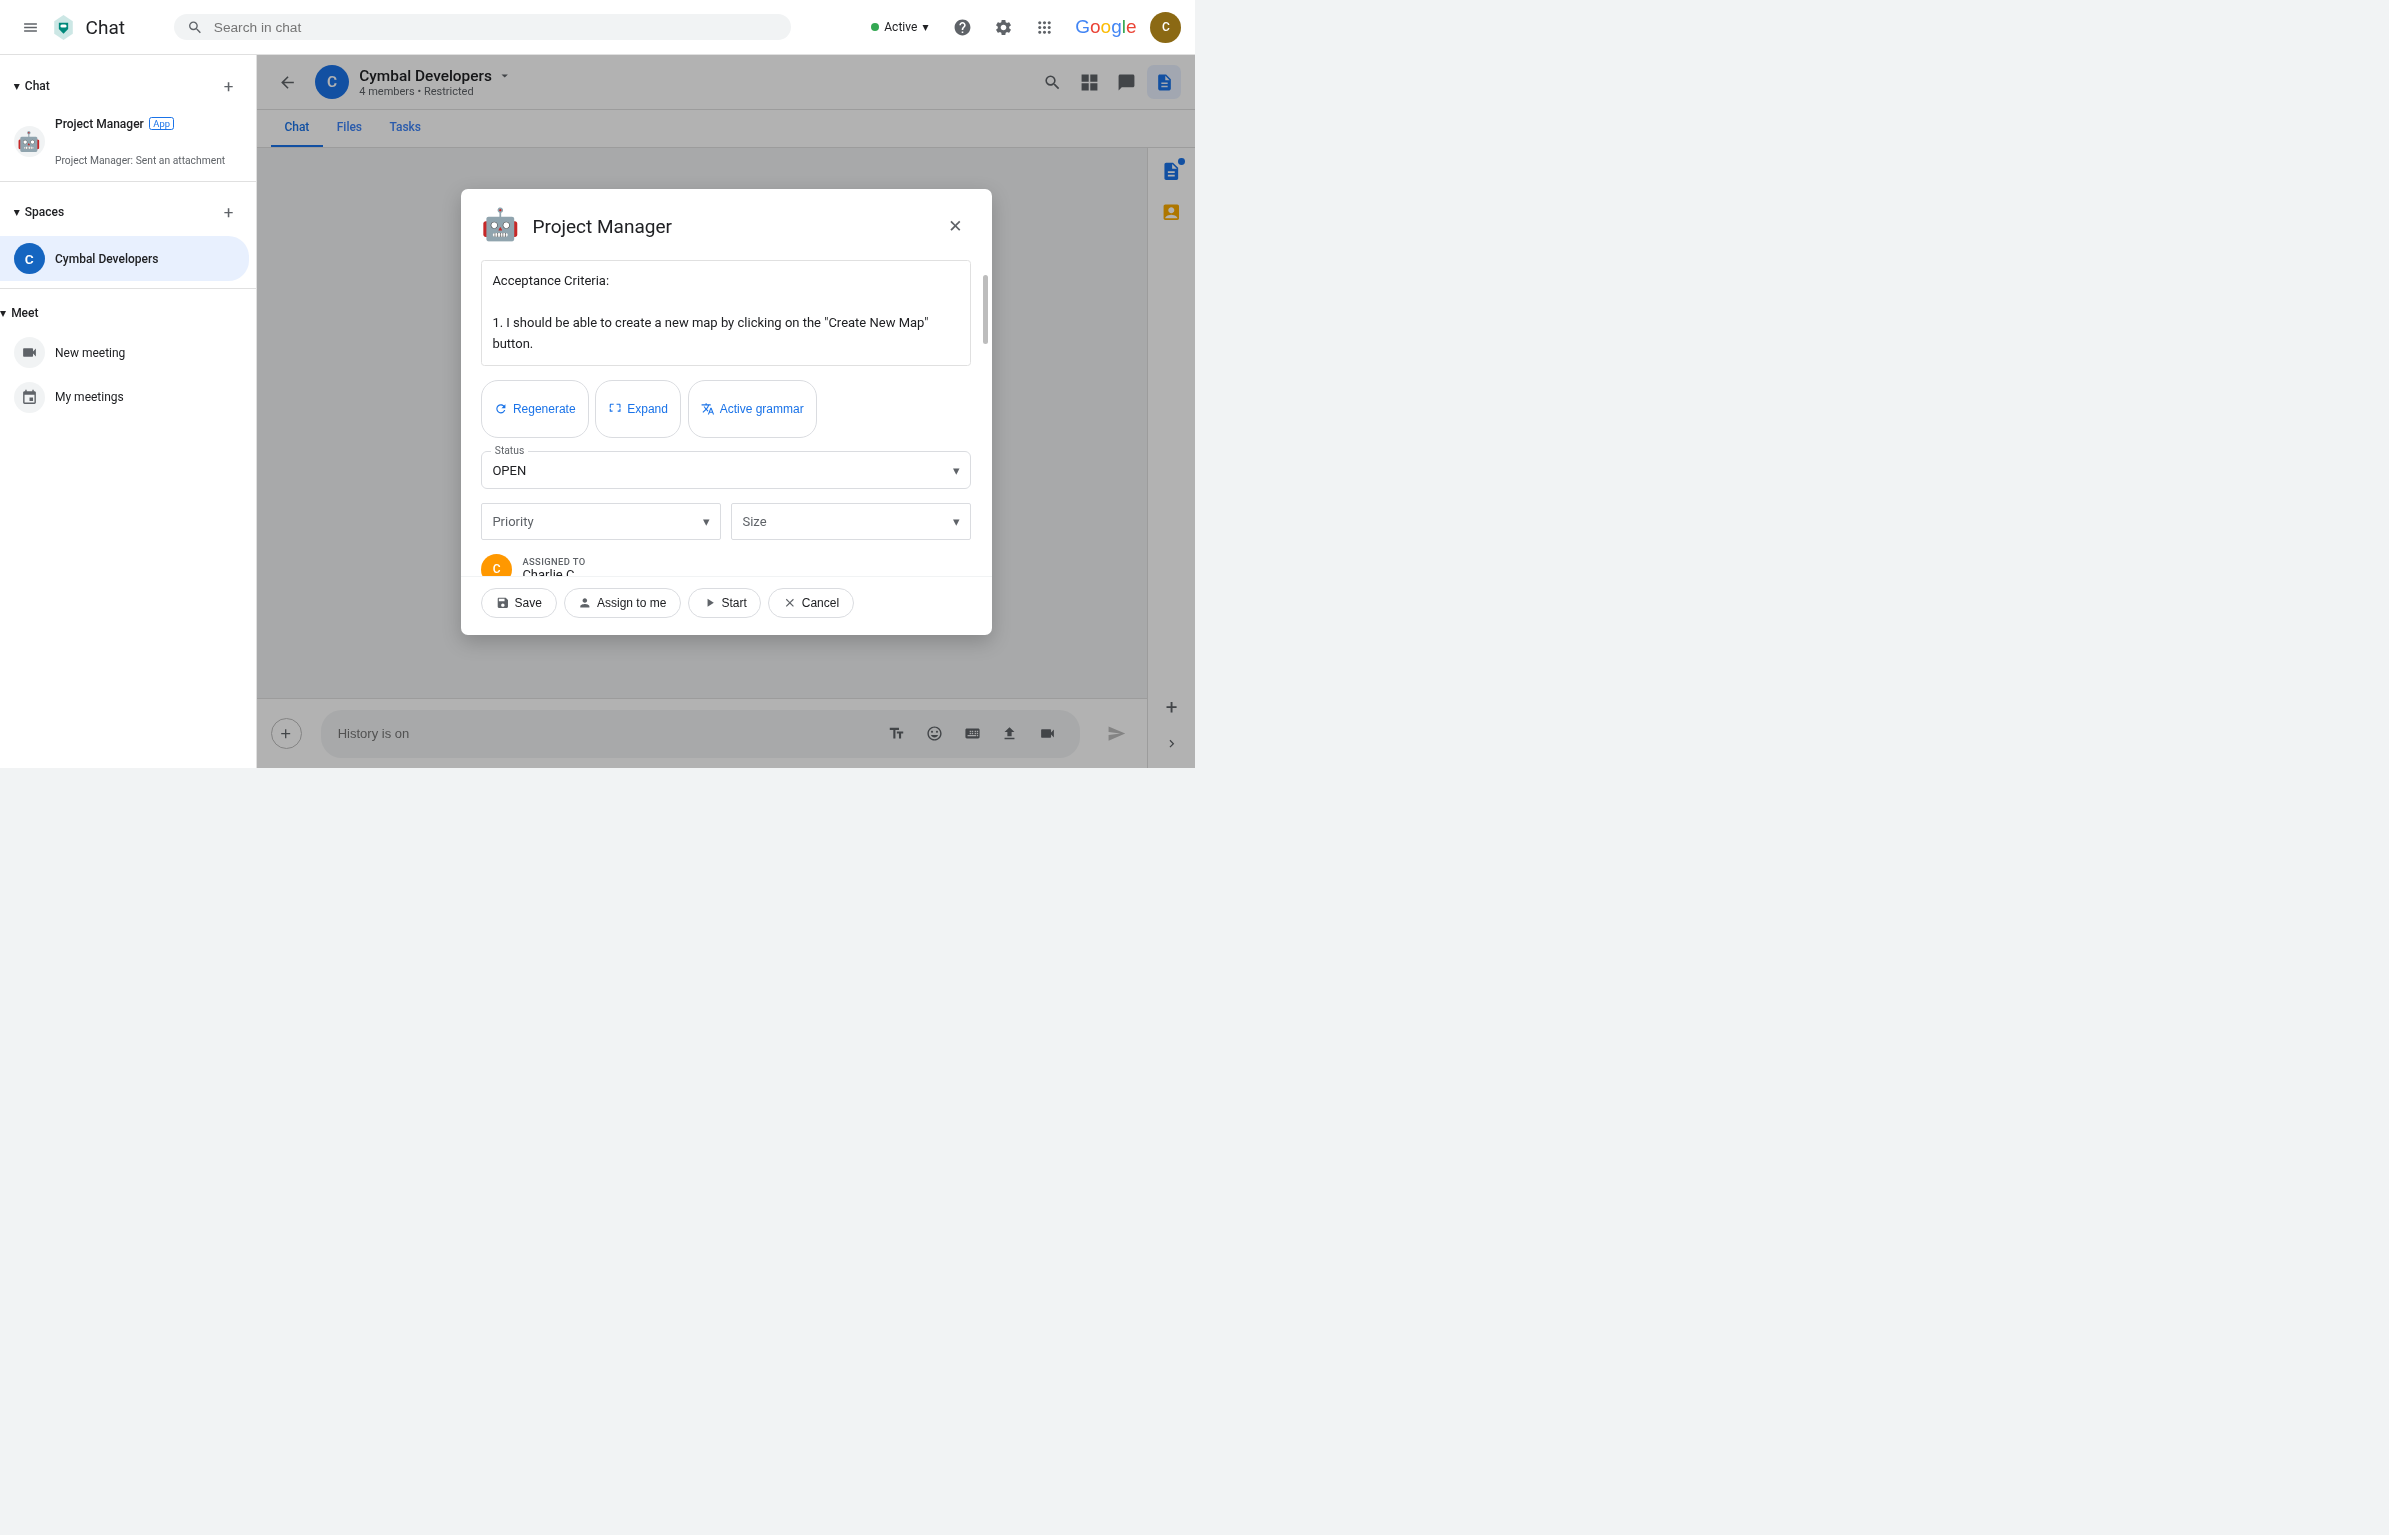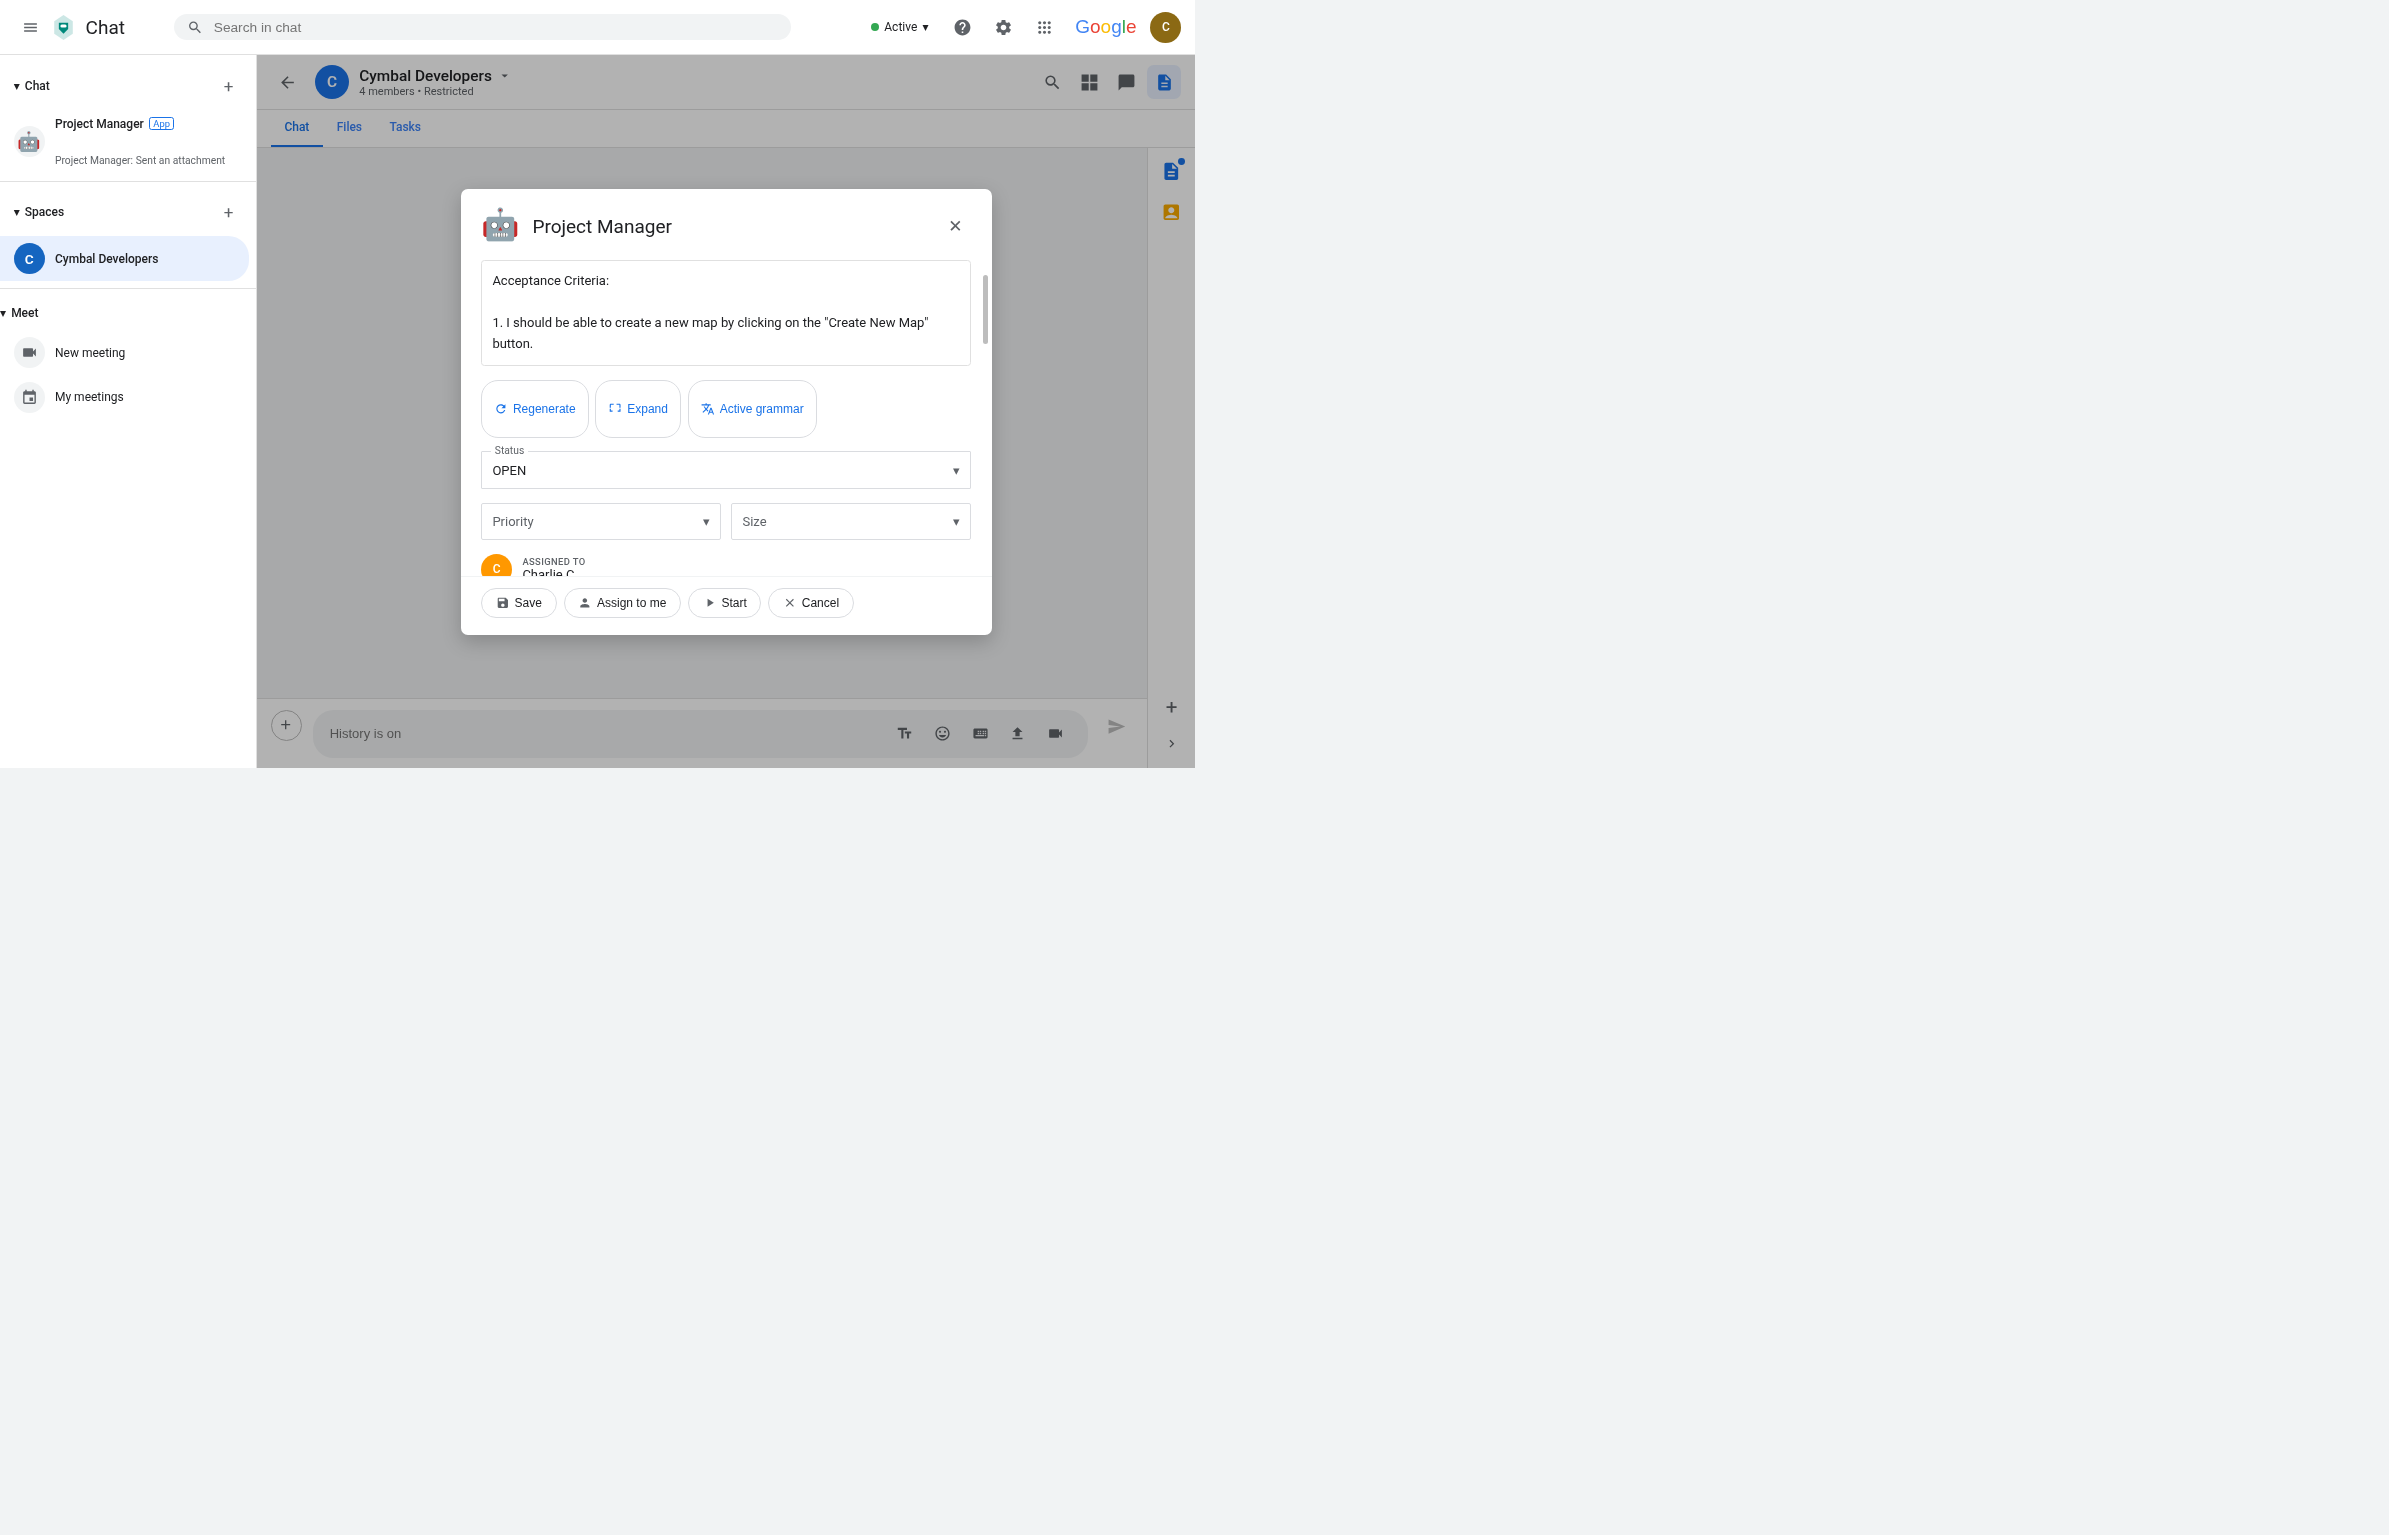--- a/index.html
+++ b/index.html
@@ -56,21 +56,21 @@
 
     
     .tabs { display: flex; background: #fff; padding: 0 13.7px; border-bottom: 0.9px solid #e0e0e0; }
     .tab { padding: 10.3px 13.7px; font-size: 12px; color: #3b82f6; cursor: pointer; border-bottom: 2.6px solid transparent; font-weight: 500; }
     .tab.active { color: #1a73e8; border-bottom-color: #1a73e8; }
 
     
     .chat-messages { flex: 1; padding: 13.7px; overflow-y: auto; }
 
     
-    .message-input-area { background: #fff; padding: 10.3px 13.7px; border-top: 0.9px solid #e0e0e0; display: flex; align-items: flex-start; gap: 11px; }
+    .message-input-area { background: #fff; padding: 10.3px 13.7px; border-top: 0.9px solid #e0e0e0; display: flex; align-items: center; gap: 19px; }
     .message-input-box { flex: 1; background: #f1f3f4; border-radius: 20.6px; padding: 8.6px 17px; display: flex; align-items: center; gap: 6.9px; }
     .message-input-box input { border: none; background: transparent; font-size: 13px; outline: none; flex: 1; color: #202124; }
     .input-icon-btn { width: 31px; height: 31px; border-radius: 50%; display: flex; align-items: center; justify-content: center; cursor: pointer; color: #5f6368; }
     .send-btn { width: 34px; height: 34px; border-radius: 50%; display: flex; align-items: center; justify-content: center; cursor: pointer; color: #bdbdbd; }
 
     
     .right-sidebar { width: 48px; background: #fff; border-left: 0.9px solid #e0e0e0; display: flex; flex-direction: column; align-items: center; padding: 6.9px 0; gap: 3.4px; }
     .right-sidebar-icon { width: 34px; height: 34px; border-radius: 6.9px; display: flex; align-items: center; justify-content: center; cursor: pointer; color: #5f6368; font-size: 17px; position: relative; }
     .right-sidebar-badge { position: absolute; top: 3.4px; right: 3.4px; width: 6.9px; height: 6.9px; border-radius: 50%; background: #1a73e8; }
     .right-sidebar-plus { width: 34px; height: 34px; border-radius: 50%; display: flex; align-items: center; justify-content: center; cursor: pointer; color: #5f6368; font-size: 20.6px; margin-top: auto; }
@@ -91,21 +91,21 @@
     .dialog-body { flex: 1; overflow-y: auto; padding: 0 20.6px 13.7px; }
     .dialog-scrollbar { position: absolute; right: 3.4px; top: 69px; bottom: 69px; width: 5.1px; }
     .dialog-scrollbar-thumb { width: 5.1px; height: 69px; background: #bdbdbd; border-radius: 2.6px; position: absolute; top: 17px; }
 
     
     .text-area-field { border: 0.9px solid #e0e0e0; border-radius: 3.4px; padding: 10.3px; font-size: 13px; color: #202124; line-height: 1.6; min-height: 86px; margin-bottom: 13.7px; }
 
     
     .action-buttons { display: flex; gap: 6.9px; margin-bottom: 13.7px; flex-wrap: wrap; }
     .action-btn { display: flex; align-items: center; gap: 5.1px; padding: 21px 12px; border: 0.9px solid #dadce0; border-radius: 17px; background: #fff; cursor: pointer; font-size: 12px; color: #1a73e8; font-weight: 500; }
-    .select-wrapper { position: relative; border: 0.9px solid #dadce0; border-radius: 1px; padding: 10.3px 34px 10.3px 10.3px; font-size: 13px; color: #202124; cursor: pointer; }
+    .select-wrapper { position: relative; border: 0.9px solid #dadce0; border-radius: 6px; padding: 10.3px 34px 10.3px 10.3px; font-size: 13px; color: #202124; cursor: pointer; }
     .select-wrapper.full-width { width: 100%; }
     .select-wrapper .chevron { position: absolute; right: 10.3px; top: 50%; transform: translateY(-50%); color: #5f6368; }
     .select-row { display: flex; gap: 10.3px; margin-bottom: 13.7px; }
     .select-half { flex: 1; position: relative; border: 0.9px solid #dadce0; border-radius: 2px; padding: 10.3px 34px 10.3px 10.3px; font-size: 13px; color: #5f6368; cursor: pointer; }
     .select-half .chevron { position: absolute; right: 10.3px; top: 50%; transform: translateY(-50%); color: #5f6368; }
 
     
     .assigned-section { display: flex; align-items: center; gap: 10.3px; margin-bottom: 13.7px; }
     .assigned-avatar { width: 31px; height: 31px; border-radius: 50%; background: #ff9800; display: flex; align-items: center; justify-content: center; color: #fff; font-size: 12px; font-weight: 500; }
     .assigned-info { }

